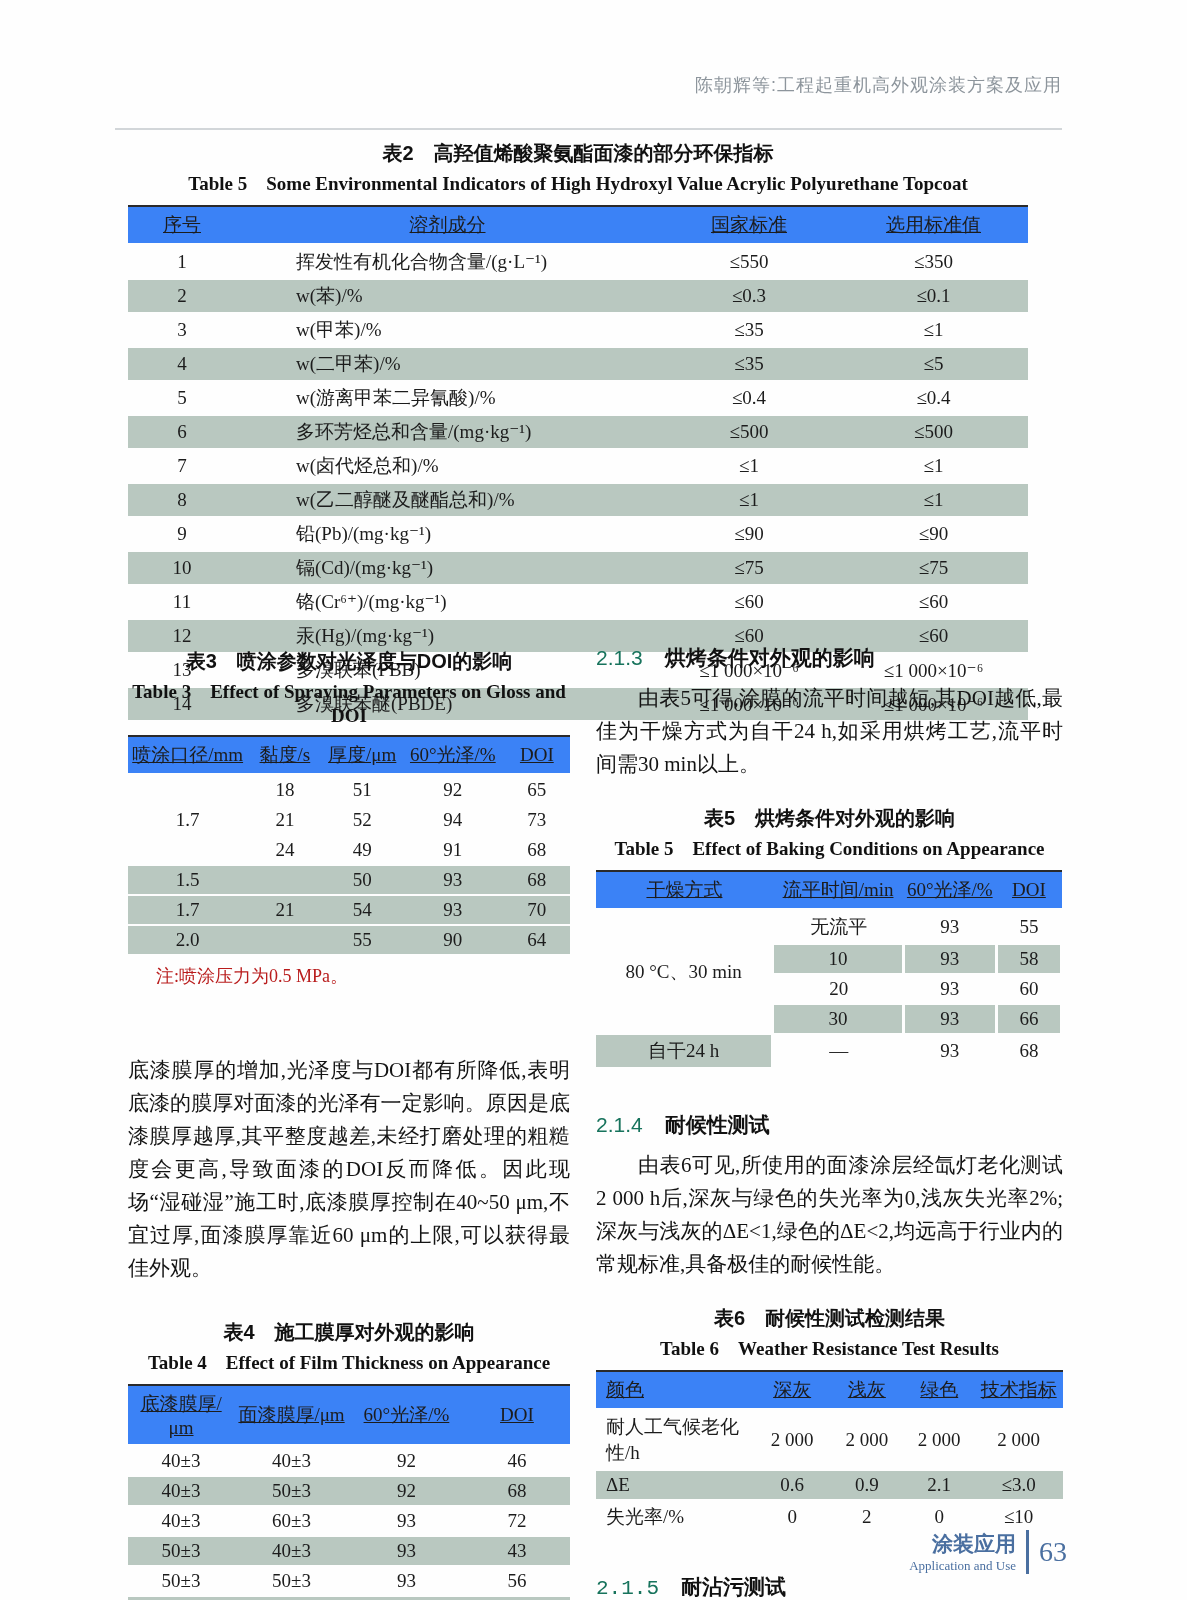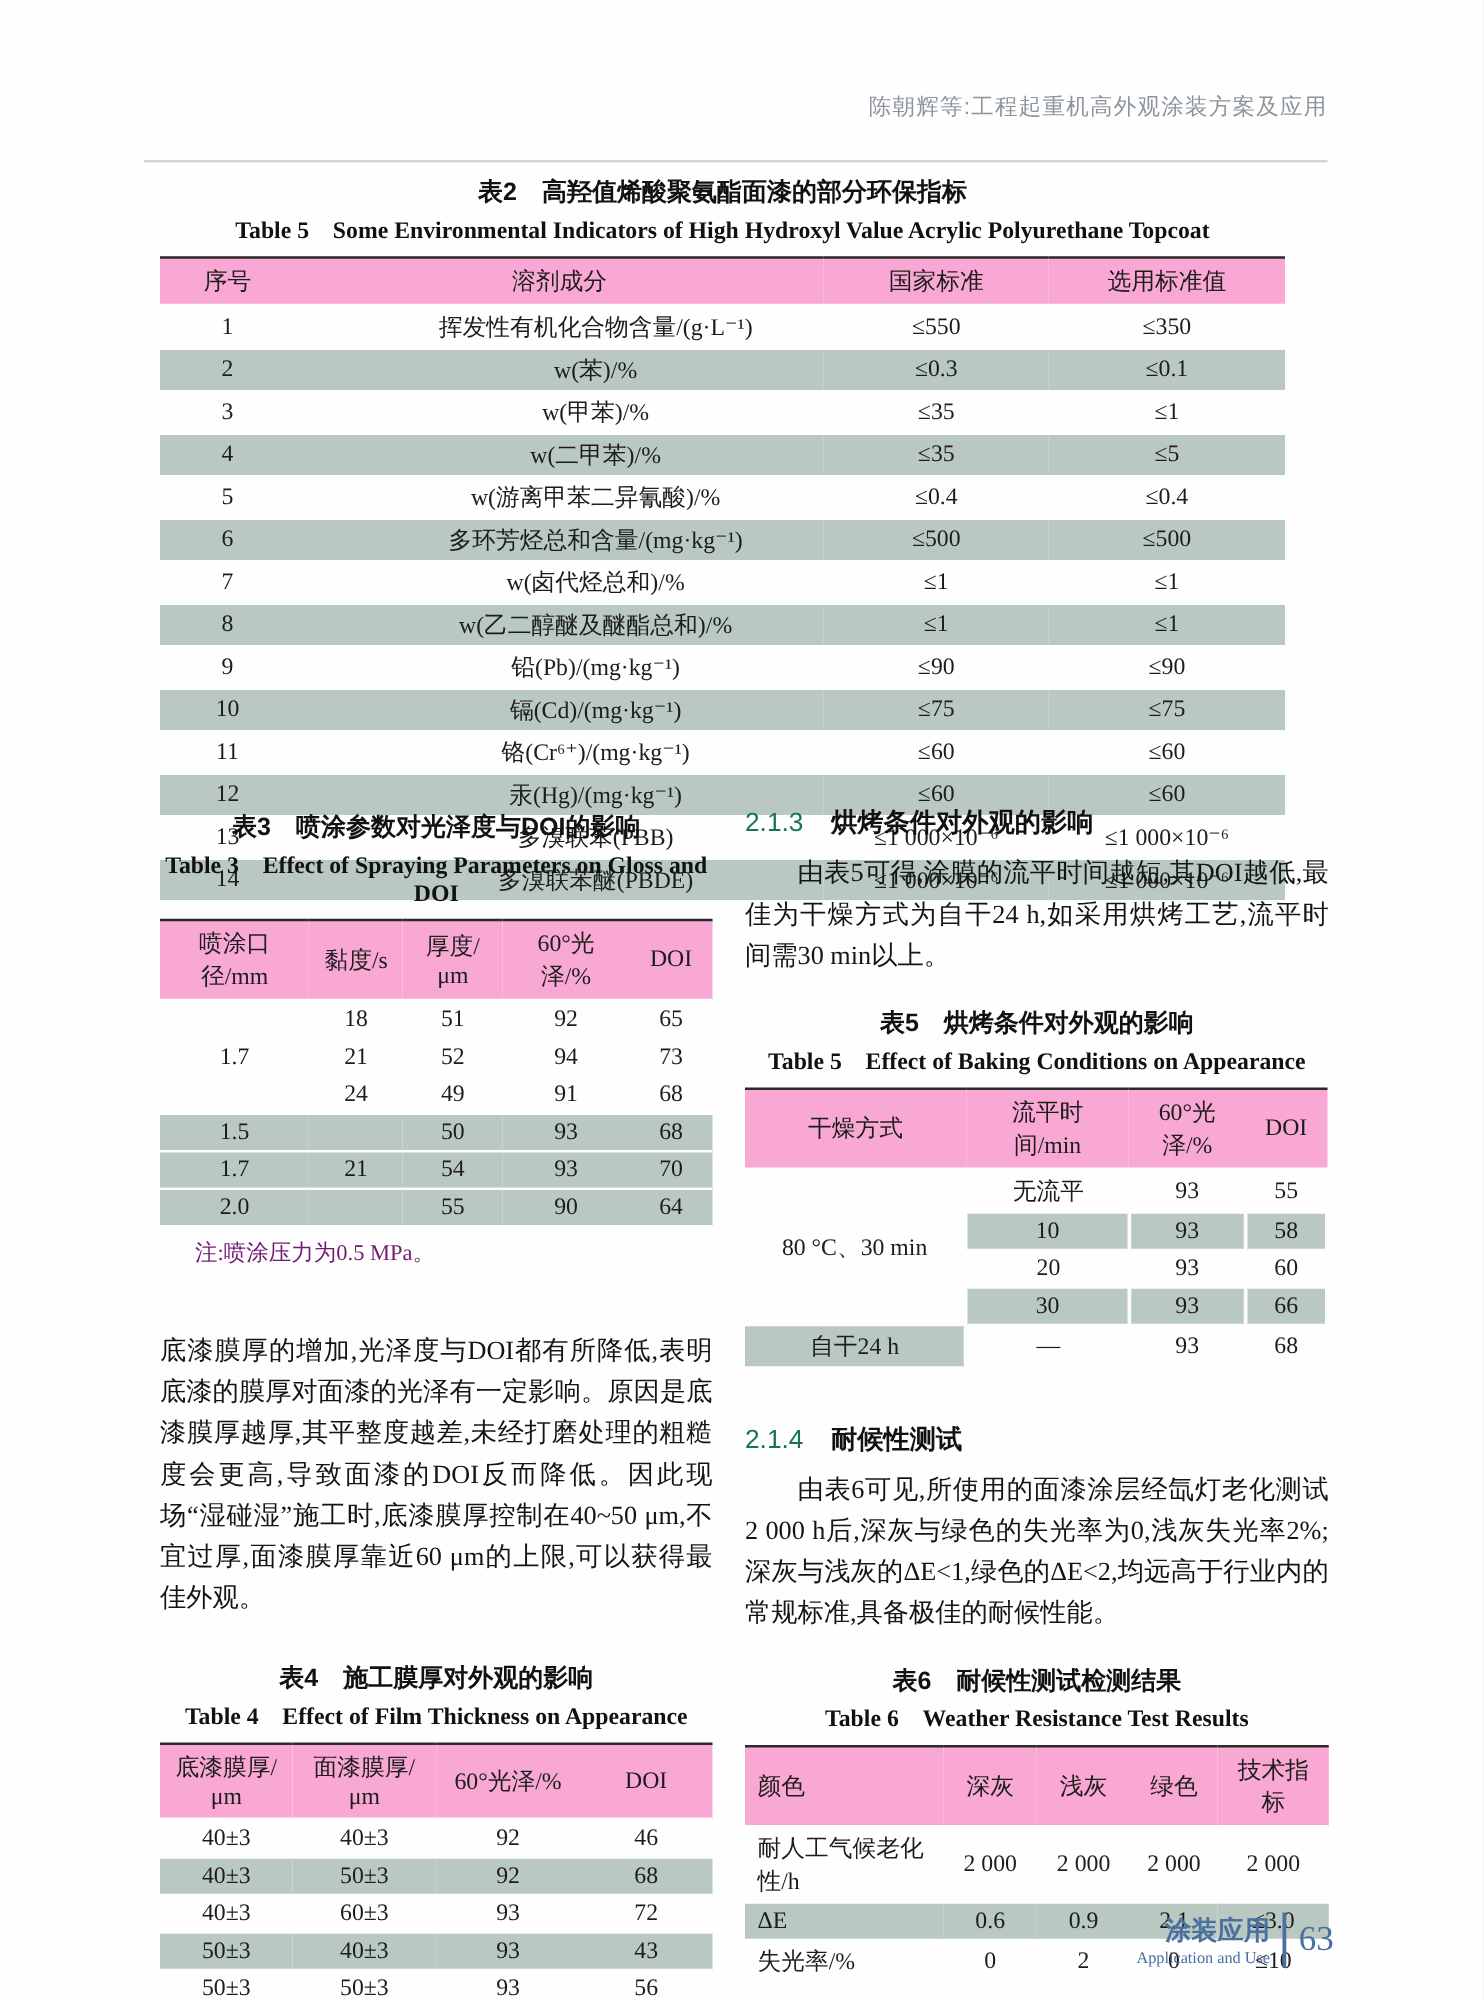--- a/index.html
+++ b/index.html
@@ -33,36 +33,36 @@
     font-family: "Liberation Serif", "DejaVu Serif", serif;
     margin-bottom: 8px; color: #111;
   }
   
   table {
     border-collapse: collapse; width: 100%;
     border-top: 2px solid #2a2a2a; border-bottom: 2px solid #2a2a2a;
     font-size: 19px;
   }
   th {
-    background: #f9a8d4; font-weight: normal; font-size: 19px;
-    padding: 5px 10px; border-bottom: 3px solid #fefefe;
+    background: #3b82f6; font-weight: normal; font-size: 19px;
+    padding: 5px 0; border-bottom: 3px solid #fefefe; text-decoration: underline;
   }
   td { padding: 3px 2px; text-align: center; border-bottom: 2px solid #fefefe; height: 27px; }
   tr.shaded td { background: #b9c8c0; }
   .note {
-    color: #701a75; font-size: 18px; margin: 8px 0 0 28px;
+    color: #b91c1c; font-size: 18px; margin: 8px 0 16px 28px;
     font-family: "Liberation Serif", "DejaVu Serif", serif;
   }
   
   .t2-wrap { position: absolute; top: 140px; left: 128px; width: 900px; }
   .t2 col:nth-child(1) { width: 12%; }
   .t2 col:nth-child(2) { width: 47%; }
   .t2 col:nth-child(3) { width: 20%; }
   .t2 col:nth-child(4) { width: 21%; }
-  .t2 td:nth-child(2) { text-align: center; padding-left: 60px; }
+  .t2 td:nth-child(2) { text-align: left; padding-left: 60px; }
   
   .col-left  { position: absolute; top: 640px; left: 128px;  width: 442px; }
   .col-right { position: absolute; top: 640px; left: 596px;  width: 467px; }
   
   .t3 col:nth-child(1){width:27%}.t3 col:nth-child(2){width:17%}
   .t3 col:nth-child(3){width:18%}.t3 col:nth-child(4){width:23%}
   .t3 col:nth-child(5){width:15%}
   
   .t4 col:nth-child(1){width:24%}.t4 col:nth-child(2){width:26%}
   .t4 col:nth-child(3){width:26%}.t4 col:nth-child(4){width:24%}

